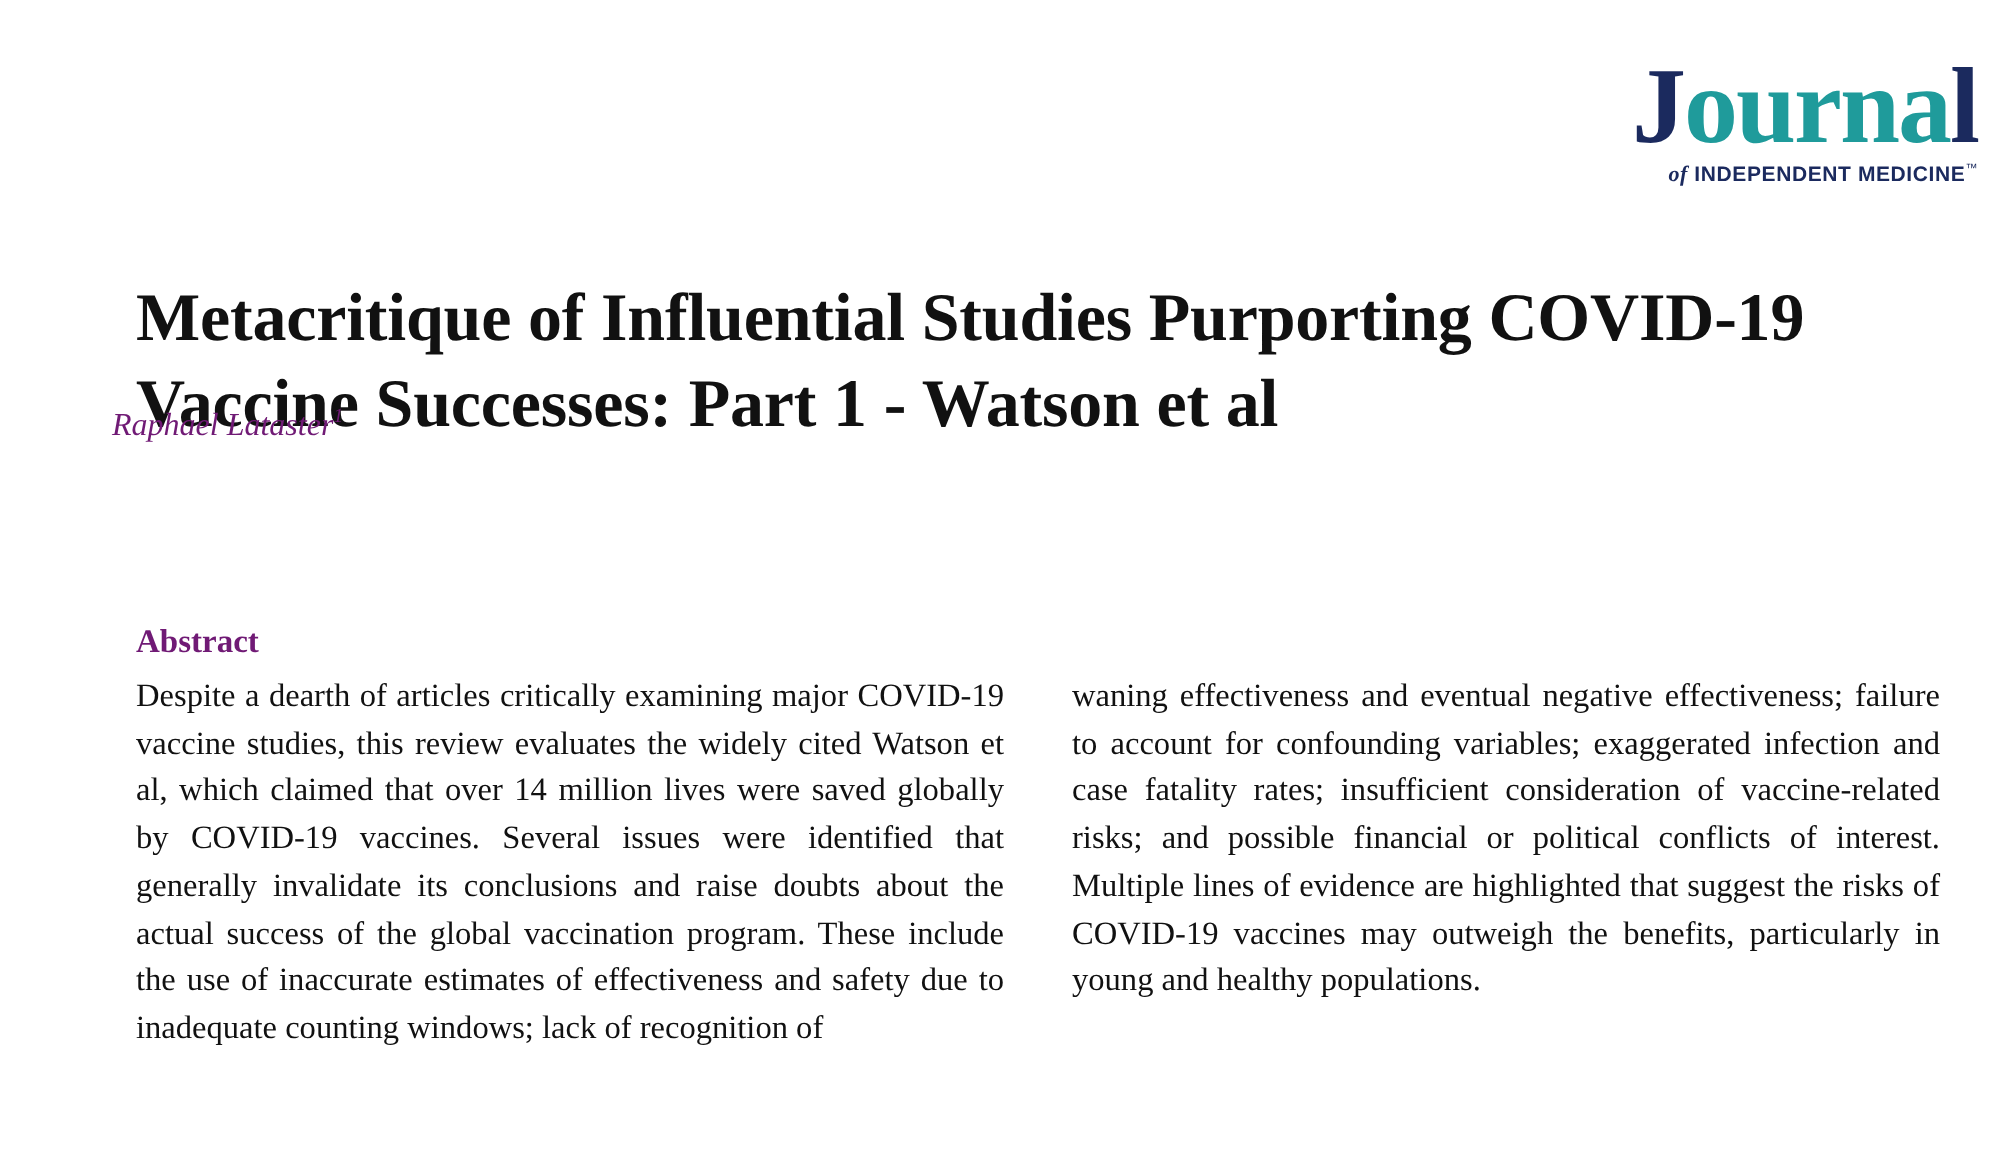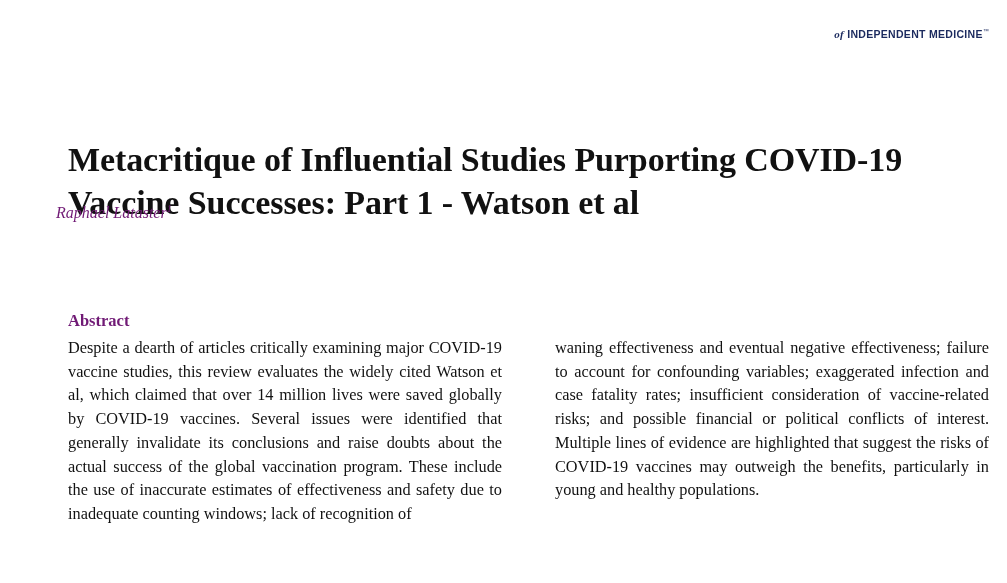--- a/index.html
+++ b/index.html
@@ -95,39 +95,40 @@
     font-weight: bold;
     color: #701a75;
     margin-top: 12px;
   }
   .columns {
     position: absolute;
     left: 68px;
     top: 336px;
     width: 922px;
     display: flex;
-    gap: 53px;
+    gap: 34px;
   }
   .col {
     width: 434px;
     font-size: 16.3px;
     line-height: 1.455;
     text-align: justify;
     text-justify: inter-word;
     color: #111111;
     hyphens: manual;
   }
   .col p {
     margin: 0;
   }
 </style>
 </head>
 <body>
 
 <div class="logo-block">
+  <div class="logo-word"><span>J</span><span class="teal">ourna</span><span>l</span></div>
   <div class="logo-sub"><span class="of">of</span> <span>INDEPENDENT MEDICINE</span><span class="tm">™</span></div>
 </div>
 
 <h1 class="title">Metacritique of Influential Studies Purporting COVID-19 Vaccine Successes: Part 1 - Watson et al</h1>
 
 <div class="author"><span>Raphael Lataster</span><span class="sup">1</span></div>
 
 <div class="abstract-heading">Abstract</div>
 
 <div class="columns">

